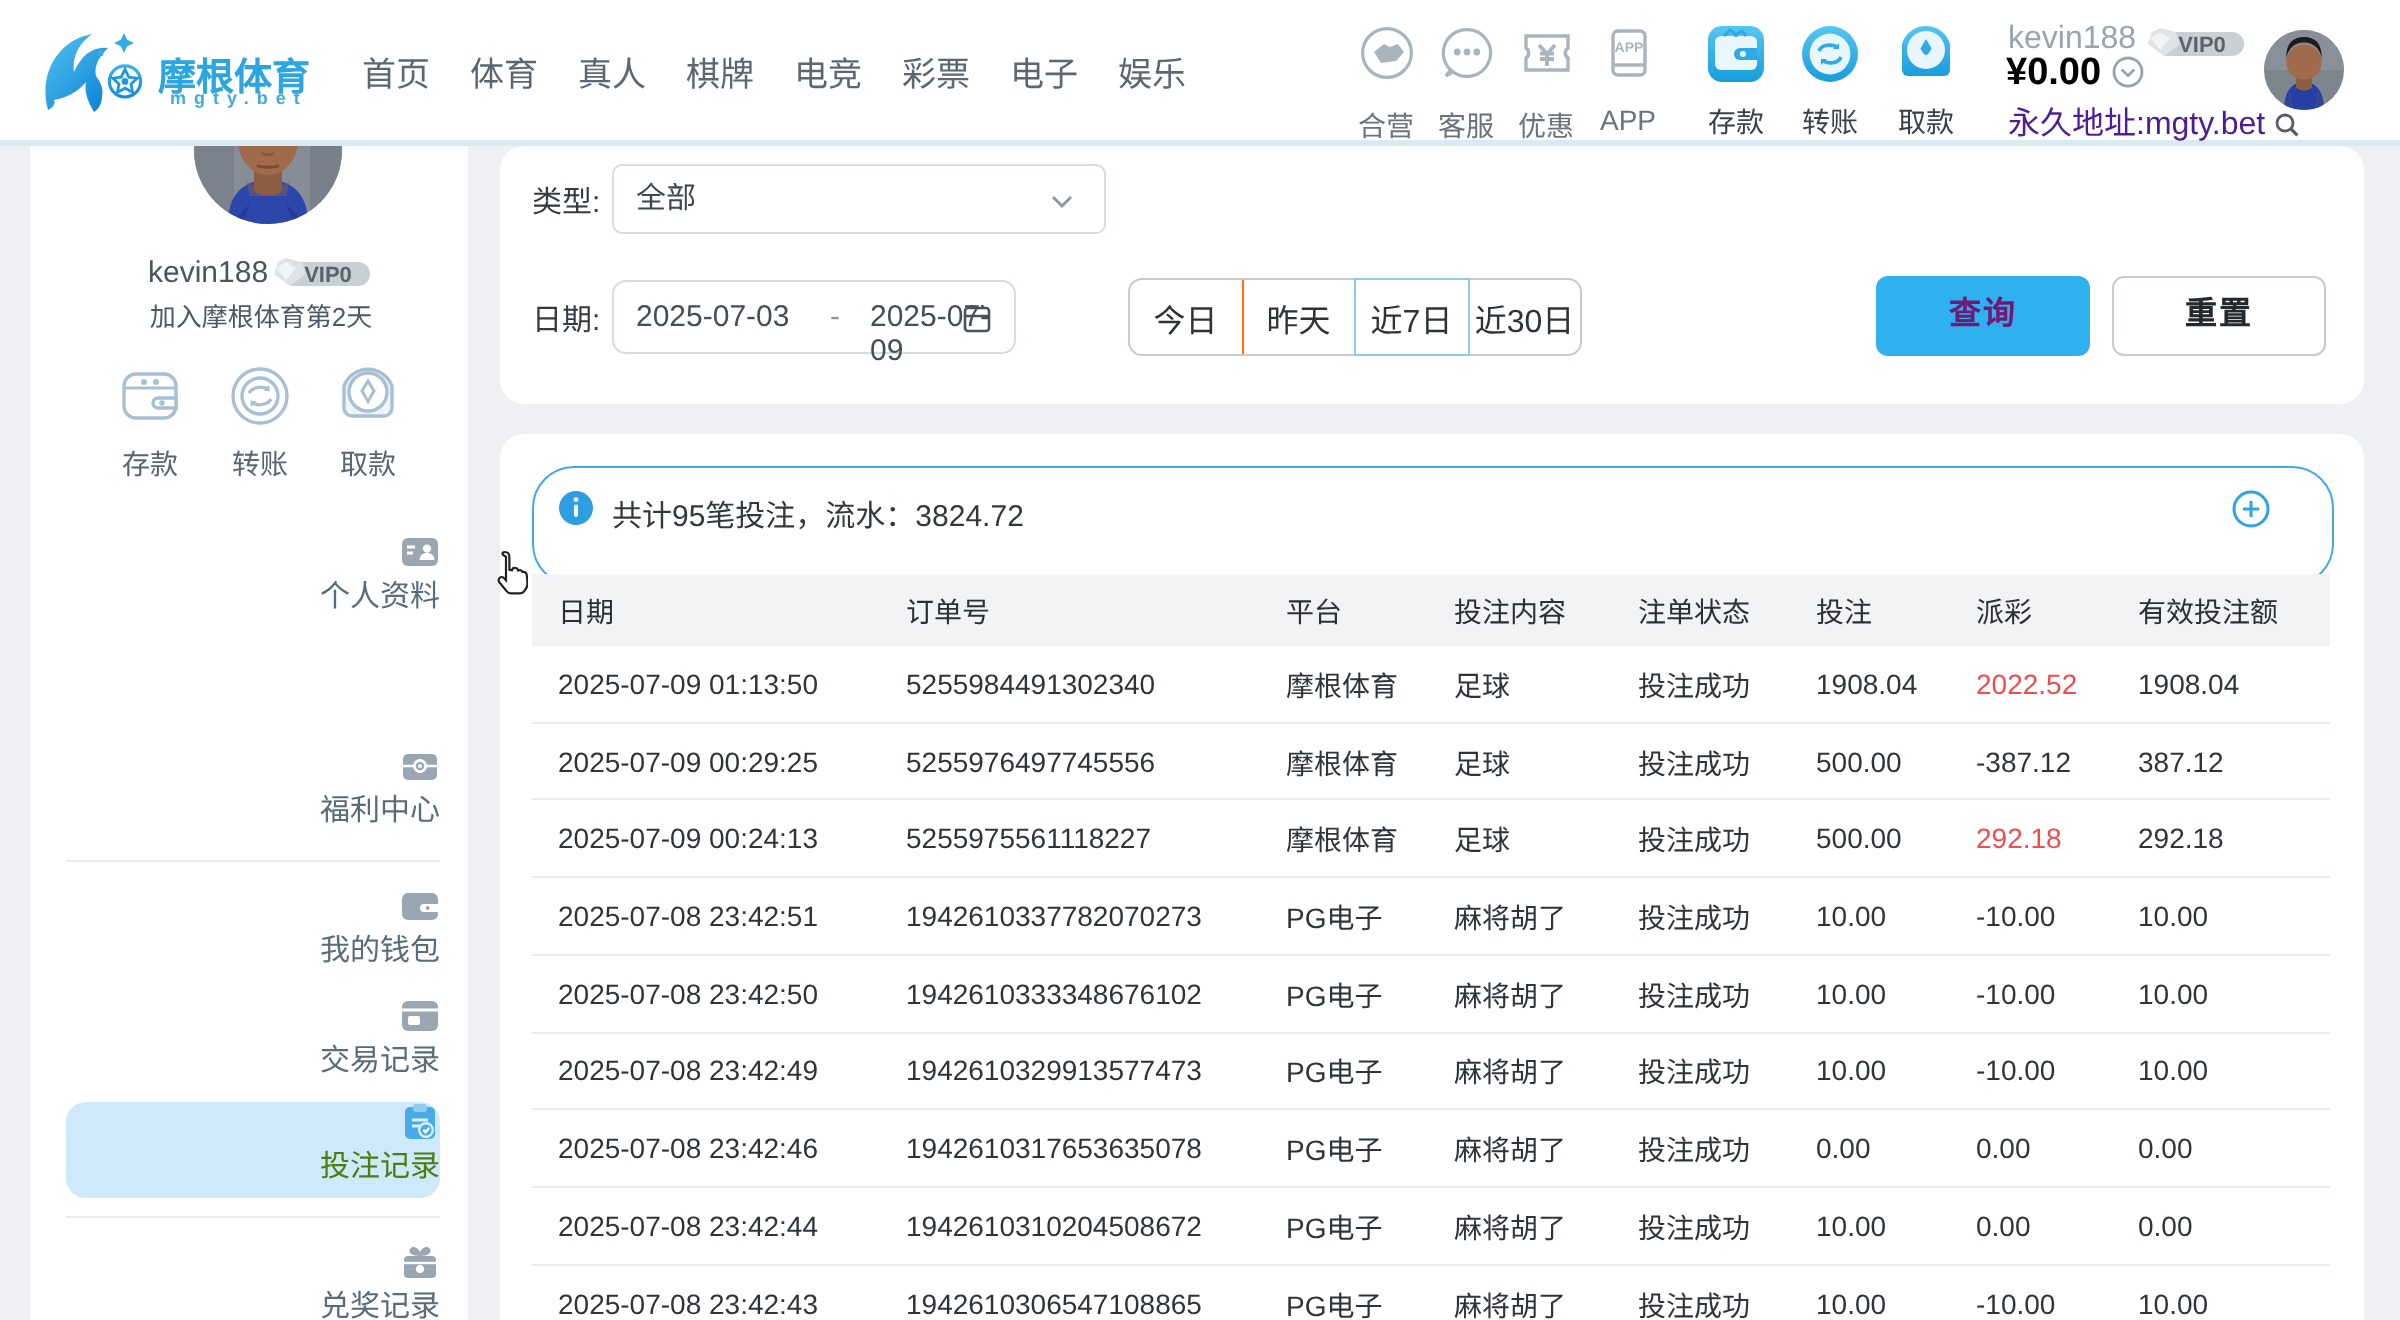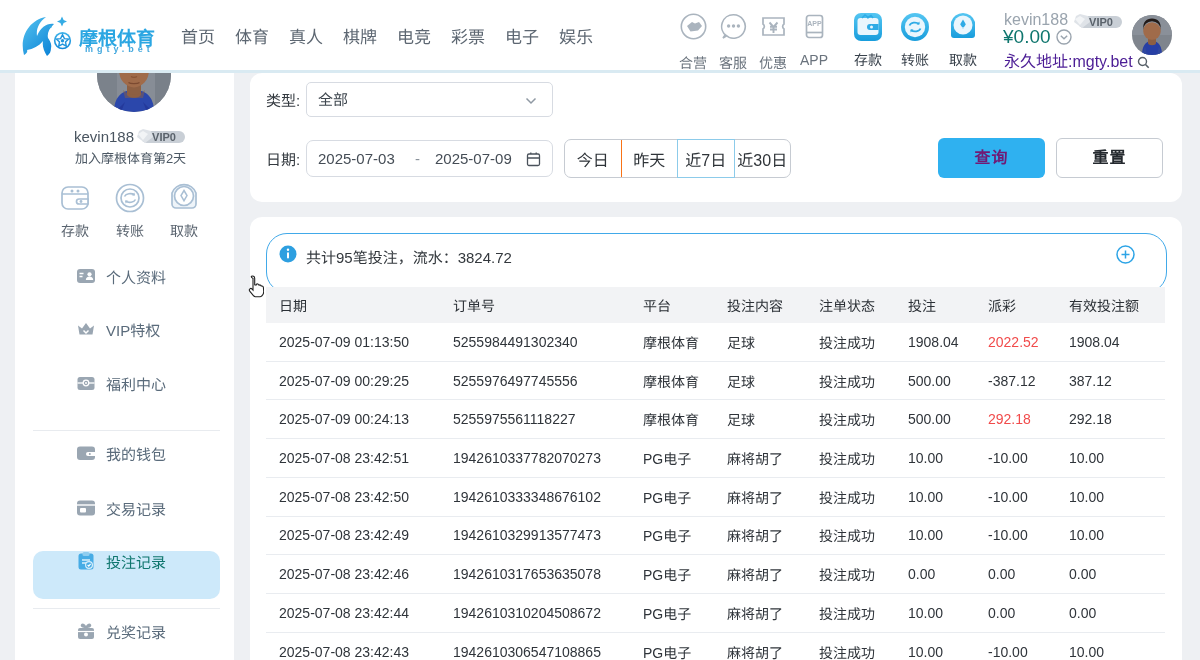--- a/index.html
+++ b/index.html
@@ -12,45 +12,45 @@
   #header { position:absolute; left:0; top:0; width:1200px; height:73px; background:#fff; border-bottom:3px solid #d9eaf2; z-index:50; }
   #nav { position:absolute; left:181px; top:0; height:70px; display:flex; align-items:center; gap:20px; font-size:17px; color:#5d6772; }
   #nav div { width:34px; text-align:center; }
   .gicon { position:absolute; top:13px; width:44px; text-align:center; }
   .gicon svg { display:block; margin:0 auto; }
   .gicon .lbl { font-size:14px; color:#6a737d; margin-top:12px; }
   .bicon { position:absolute; top:12px; width:46px; text-align:center; }
   .bicon .lbl { font-size:14px; color:#39424c; margin-top:3px; }
   #uname { position:absolute; left:1004px; top:11px; font-size:16px; color:#9aa4ae; }
   #vipb-h { position:absolute; left:1072px; top:14px; }
-  #money { position:absolute; left:1003px; top:26px; font-size:19px; font-weight:normal; color:#0f766e; }
+  #money { position:absolute; left:1003px; top:26px; font-size:19px; font-weight:bold; color:#000000; }
   #perm { position:absolute; left:1004px; top:48px; font-size:16px; color:#4c1d95; }
   #avatar-h { position:absolute; left:1132px; top:15px; width:40px; height:40px; border-radius:50%; overflow:hidden; }
 
   
   #sidebar { position:absolute; left:15px; top:73px; width:219px; height:587px; background:#fff; }
   #avatar-s { position:absolute; left:97px; top:38px; width:74px; height:74px; border-radius:50%; overflow:hidden; z-index:5; }
   #sname { position:absolute; left:74px; top:128px; font-size:15px; color:#4a5560; }
   #vipb-s { position:absolute; left:135px; top:129px; }
   #joined { position:absolute; left:21px; top:148px; width:219px; text-align:center; font-size:13px; color:#4c5864; }
   .sq { position:absolute; top:109px; width:58px; text-align:center; }
   .sq .lbl { font-size:14px; color:#5b6570; margin-top:2px; }
-  .menu-it { position:absolute; left:18px; width:187px; height:48px; display:flex; align-items:flex-start; }
+  .menu-it { position:absolute; left:18px; width:187px; height:48px; display:flex; align-items:flex-end;flex-direction:column; }
   .menu-it svg { margin-left:43px; }
   .menu-it .t { margin-left:10px; font-size:15px; color:#5a6b7b; }
   .menu-act { background:#cde9fa; border-radius:10px; }
-  .menu-act .t { color:#0f766e; }
+  .menu-act .t { color:#4d7c0f; }
   .sdiv { position:absolute; left:18px; width:187px; height:1px; background:#e8ebef; }
 
   
   #fpanel { position:absolute; left:250px; top:73px; width:932px; height:129px; background:#fff; border-radius:12px; }
   #tpanel { position:absolute; left:250px; top:217px; width:932px; height:443px; background:#fff; border-radius:12px 12px 0 0; }
   .flbl { position:absolute; font-size:15px; color:#343a40; }
   #selbox { position:absolute; left:306px; top:82px; width:247px; height:35px; background:#fff; border:1px solid #d7dbe2; border-radius:5px; font-size:15px; color:#3f474f; line-height:33px; padding-left:11px; }
-  #datebox { position:absolute; left:306px; top:140px; width:247px; height:37px; background:#fff; border:1px solid #d7dbe2; border-radius:7px; font-size:15px; color:#454d56; }
+  #datebox { position:absolute; left:306px; top:140px; width:202px; height:37px; background:#fff; border:1px solid #d7dbe2; border-radius:7px; font-size:15px; color:#454d56; }
   #seg { position:absolute; left:564px; top:139px; width:227px; height:39px; display:flex; border:1px solid #c6cbd2; border-radius:7px; background:#fff; font-size:16px; color:#2e3338; }
   #seg > div { flex:1; display:flex; align-items:center; justify-content:center; border-right:1px solid #f97316; }
   #seg > div:last-child { border-right:none; }
   #seg .on { border:1px solid #8ccbea !important; border-right:1px solid #8ccbea !important; margin:-1px 0; height:39px; position:relative; z-index:2; }
   .btn { position:absolute; top:138px; width:107px; height:40px; border-radius:6px; font-size:16px; font-weight:bold; text-align:center; line-height:40px; letter-spacing:1px; }
   #btnq { left:938px; background:#2fb1f0; color:#701a75; }
   #btnr { left:1056px; background:#fff; border:1px solid #c6cbd2; color:#24292e; line-height:38px; }
 
   
   #info { position:absolute; left:266px; top:233px; width:901px; height:60px; border:1px solid #41a9e9; border-radius:21px; }
@@ -105,27 +105,20 @@
   </div>
 
   <div class="menu-it" style="top:193px">
     <svg width="20" height="20" viewBox="0 0 20 20">
         <rect x="1" y="3" width="18" height="14" rx="3" fill="#9aa6b2"></rect>
         <circle cx="13.5" cy="8.3" r="2.1" fill="#fff"></circle>
         <path d="M9.8 14 c0-2.2 1.6-3.5 3.7-3.5 s3.7 1.3 3.7 3.5 Z" fill="#fff"></path>
         <path d="M3.5 7.5 h4 M3.5 10.5 h3" stroke="#fff" stroke-width="1.5"></path>
       </svg>
     <div class="t">个人资料</div>
-  </div>
-  <div class="menu-it" style="top:246px">
-    <svg width="20" height="20" viewBox="0 0 20 20">
-        <path d="M2 6.5 l4 3 4-5.5 4 5.5 4-3 -1.5 9 h-13 Z" fill="#9aa6b2"></path>
-        <path d="M7.5 11.5 l2.5 2.5 2.5-2.5" stroke="#fff" stroke-width="1.5" fill="none"></path>
-      </svg>
-    <div class="t">VIP特权</div>
   </div>
   <div class="menu-it" style="top:300px">
     <svg width="20" height="20" viewBox="0 0 20 20">
         <rect x="1.5" y="4" width="17" height="13" rx="2.5" fill="#9aa6b2"></rect>
         <path d="M1.5 10 h17" stroke="#fff" stroke-width="1.3"></path>
         <circle cx="10" cy="10" r="2.8" fill="#9aa6b2" stroke="#fff" stroke-width="1.3"></circle>
         <circle cx="10" cy="10" r="1" fill="#fff"></circle>
       </svg>
     <div class="t">福利中心</div>
   </div>

